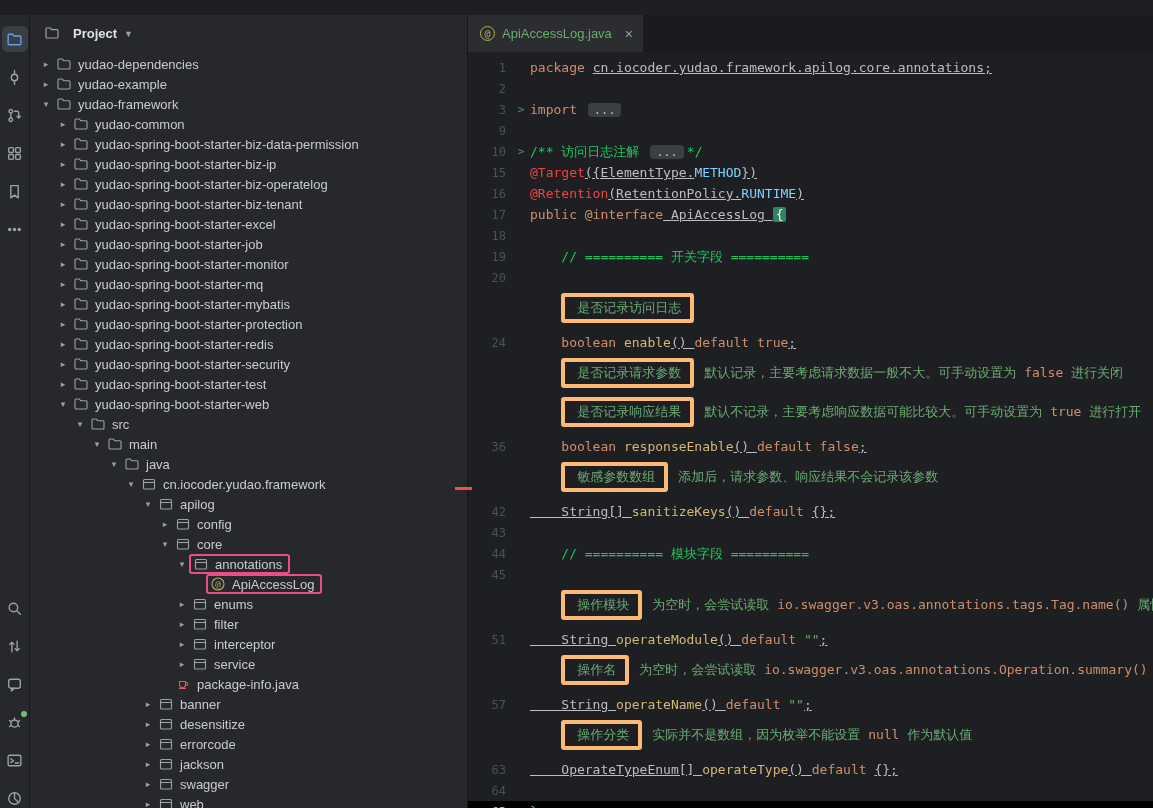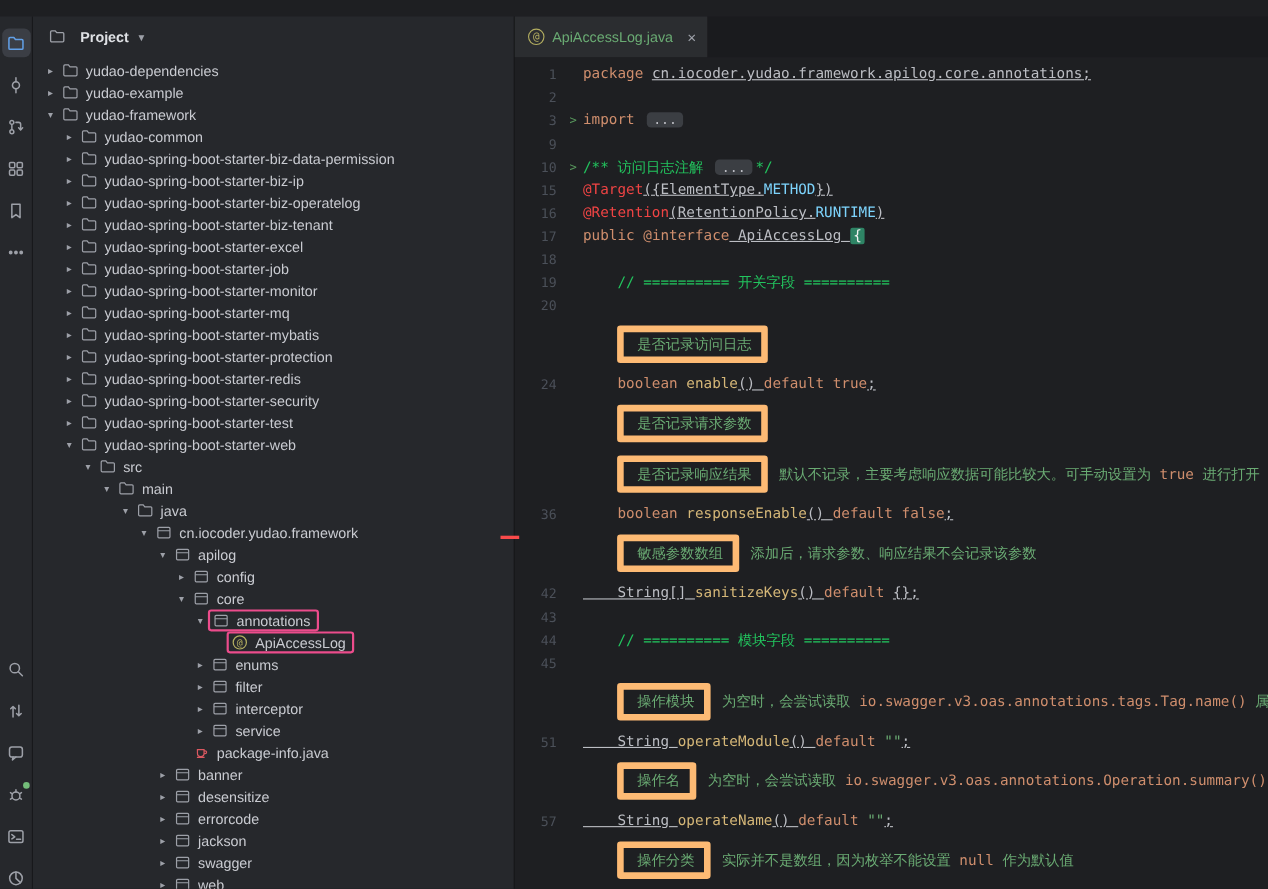--- a/index.html
+++ b/index.html
@@ -89,22 +89,22 @@
     background:#3b3e43; border-radius:4px; padding:0 6px; margin:0 3px;
     color:#bdbec4; font-size:12px;
   }
   .brhl { background:#2e8465; color:#f2f2f2; border-radius:2px; padding:0 3px; }
   .brclose { color:#5fb88a; }
 
   
   .ed-row.dochost { height:auto; margin:5px 0 9px; }
   .doc-indent { padding-left:4ch; display:inline-flex; align-items:center; }
   .doc-box {
-    display:inline-flex; align-items:flex-start;
-    border:6px solid #fdba74; border-radius:3px; padding:2px 9px 2px 0;
+    display:inline-flex; align-items:flex-end;
+    border:4px solid #fdba74; border-radius:3px; padding:2px 9px 2px 0;
   }
   .doc-bar { width:3px; flex:none; background:#57965c; border-radius:1px; margin-right:9px; }
   .doc-rest { margin-left:10px; }
 
   .red-dash { position:absolute; left:455px; top:487px; width:17px; height:3px; background:#fa4b4b; z-index:9; }
 </style>
 </head>
 <body>
 
 <div class="app">
@@ -593,21 +593,21 @@
         <div class="ed-row"><span class="ln">9</span><span class="foldcol"></span><span class="codeline"></span></div>
         <div class="ed-row"><span class="ln">10</span><span class="foldcol">&gt;</span><span class="codeline"><span class="cm">/** 访问日志注解 </span><span class="badge">...</span><span class="cm">*/</span></span></div>
         <div class="ed-row"><span class="ln">15</span><span class="foldcol"></span><span class="codeline"><span class="ann">@Target</span><span class="pl">({ElementType.</span><span class="st">METHOD</span><span class="pl">})</span></span></div>
         <div class="ed-row"><span class="ln">16</span><span class="foldcol"></span><span class="codeline"><span class="ann">@Retention</span><span class="pl">(RetentionPolicy.</span><span class="st">RUNTIME</span><span class="pl">)</span></span></div>
         <div class="ed-row"><span class="ln">17</span><span class="foldcol"></span><span class="codeline"><span class="kw">public </span><span class="kw">@interface</span><span class="pl"> ApiAccessLog </span><span class="brhl">{</span></span></div>
         <div class="ed-row"><span class="ln">18</span><span class="foldcol"></span><span class="codeline"></span></div>
         <div class="ed-row"><span class="ln">19</span><span class="foldcol"></span><span class="codeline"><span class="cm">    // ========== 开关字段 ==========</span></span></div>
         <div class="ed-row"><span class="ln">20</span><span class="foldcol"></span><span class="codeline"></span></div>
         <div class="ed-row dochost"><span class="ln"></span><span class="foldcol"></span><span class="codeline"><span class="doc-indent"><span class="doc-box"><span class="doc-bar"></span><span class="doc">是否记录访问日志</span></span></span></span></div>
         <div class="ed-row"><span class="ln">24</span><span class="foldcol"></span><span class="codeline"><span class="kw">    boolean </span><span class="meth">enable</span><span class="pl">() </span><span class="kw">default true</span><span class="pl">;</span></span></div>
-        <div class="ed-row dochost"><span class="ln"></span><span class="foldcol"></span><span class="codeline"><span class="doc-indent"><span class="doc-box"><span class="doc-bar"></span><span class="doc">是否记录请求参数</span></span></span></span></div>
+        <div class="ed-row dochost"><span class="ln"></span><span class="foldcol"></span><span class="codeline"><span class="doc-indent"><span class="doc-box"><span class="doc-bar"></span><span class="doc">是否记录请求参数</span></span><span class="doc-rest"><span class="doc">默认记录，主要考虑请求数据一般不大。可手动设置为 </span><span class="docc">false</span><span class="doc"> 进行关闭</span></span></span></span></div>
         <div class="ed-row dochost"><span class="ln"></span><span class="foldcol"></span><span class="codeline"><span class="doc-indent"><span class="doc-box"><span class="doc-bar"></span><span class="doc">是否记录响应结果</span></span><span class="doc-rest"><span class="doc">默认不记录，主要考虑响应数据可能比较大。可手动设置为 </span><span class="docc">true</span><span class="doc"> 进行打开</span></span></span></span></div>
         <div class="ed-row"><span class="ln">36</span><span class="foldcol"></span><span class="codeline"><span class="kw">    boolean </span><span class="meth">responseEnable</span><span class="pl">() </span><span class="kw">default false</span><span class="pl">;</span></span></div>
         <div class="ed-row dochost"><span class="ln"></span><span class="foldcol"></span><span class="codeline"><span class="doc-indent"><span class="doc-box"><span class="doc-bar"></span><span class="doc">敏感参数数组</span></span><span class="doc-rest"><span class="doc">添加后，请求参数、响应结果不会记录该参数</span></span></span></span></div>
         <div class="ed-row"><span class="ln">42</span><span class="foldcol"></span><span class="codeline"><span class="pl">    String[] </span><span class="meth">sanitizeKeys</span><span class="pl">() </span><span class="kw">default </span><span class="pl">{};</span></span></div>
         <div class="ed-row"><span class="ln">43</span><span class="foldcol"></span><span class="codeline"></span></div>
         <div class="ed-row"><span class="ln">44</span><span class="foldcol"></span><span class="codeline"><span class="cm">    // ========== 模块字段 ==========</span></span></div>
         <div class="ed-row"><span class="ln">45</span><span class="foldcol"></span><span class="codeline"></span></div>
         <div class="ed-row dochost"><span class="ln"></span><span class="foldcol"></span><span class="codeline"><span class="doc-indent"><span class="doc-box"><span class="doc-bar"></span><span class="doc">操作模块</span></span><span class="doc-rest"><span class="doc">为空时，会尝试读取 </span><span class="docc">io.swagger.v3.oas.annotations.tags.Tag.name()</span><span class="doc"> 属性</span></span></span></span></div>
         <div class="ed-row"><span class="ln">51</span><span class="foldcol"></span><span class="codeline"><span class="pl">    String </span><span class="meth">operateModule</span><span class="pl">() </span><span class="kw">default </span><span class="str">""</span><span class="pl">;</span></span></div>
         <div class="ed-row dochost"><span class="ln"></span><span class="foldcol"></span><span class="codeline"><span class="doc-indent"><span class="doc-box"><span class="doc-bar"></span><span class="doc">操作名</span></span><span class="doc-rest"><span class="doc">为空时，会尝试读取 </span><span class="docc">io.swagger.v3.oas.annotations.Operation.summary()</span><span class="doc"> 属性</span></span></span></span></div>

